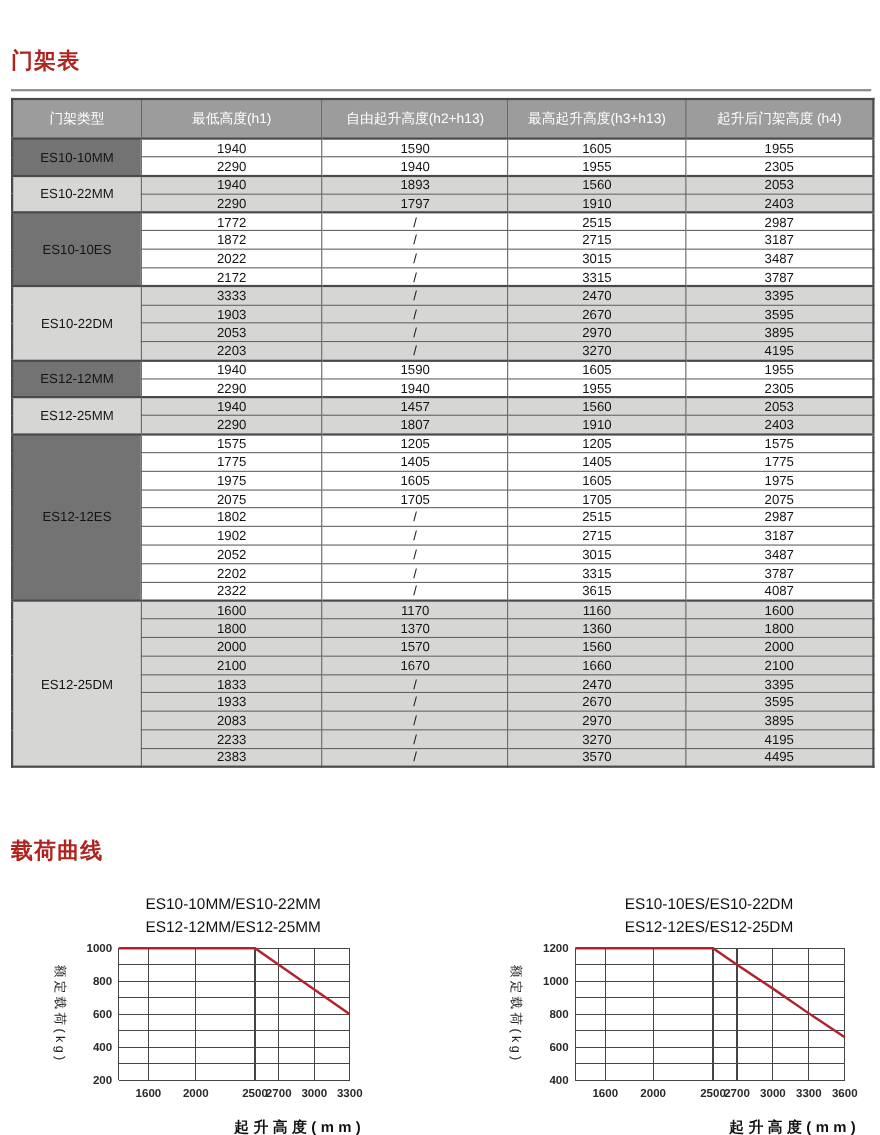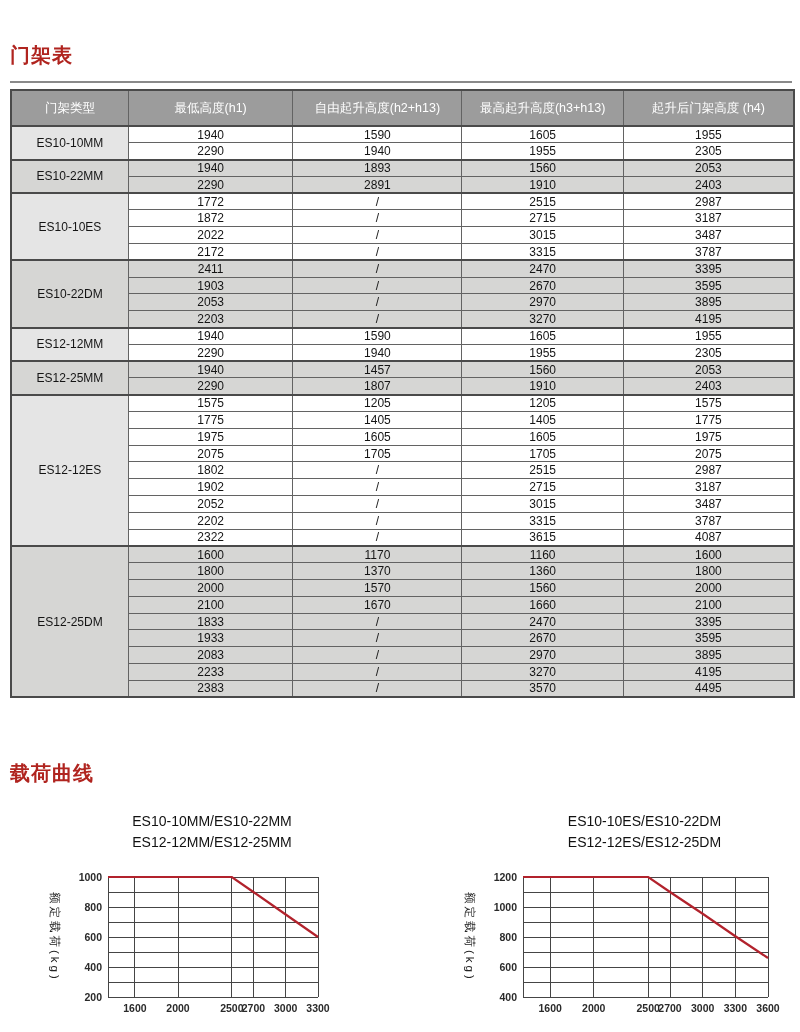--- a/index.html
+++ b/index.html
@@ -39,34 +39,34 @@
     font-weight:normal;font-size:12.5px;height:36px;
     border:1px solid var(--border-mid);
   }
   table.mast-table td{
     height:16.8px;text-align:center;vertical-align:middle;
     border:1px solid var(--border-mid);
     padding:0 2px;color:var(--text-dark);
   }
   table.mast-table tr.shaded td{background:var(--shaded-row);}
   table.mast-table tr.group-start td{border-top:2px solid var(--border-dark);}
-  table.mast-table td.model-cell{font-size:12px;background:#e5e5e5;}
+  table.mast-table td.model-cell{font-size:12px;background:#737373;}
   table.mast-table tr.shaded td.model-cell{background:var(--shaded-row);}
 
   
   .charts-section{margin-top:62px;}
   .charts-row{
     display:flex;justify-content:space-between;
     padding:24px 10px 0 36px;
   }
   .chart-block{display:flex;flex-direction:column;}
   .chart-title{
     margin-left:46px;text-align:center;
     font-size:14px;line-height:1.5;white-space:pre-line;
-    color:#111;margin-bottom:19px;
+    color:#111;margin-bottom:4px;
   }
   .chart-area{display:flex;align-items:flex-start;}
   .y-axis-label{
     writing-mode:vertical-rl;text-orientation:sideways;
     font-size:11.5px;letter-spacing:3px;color:#222;
     height:122px;display:flex;align-items:center;justify-content:center;
     width:16px;margin-top:4px;
   }
   .x-axis-label{
     margin-left:46px;text-align:right;
@@ -116,21 +116,21 @@
         </tr>
         <tr class="shaded group-start">
           <td class="model-cell" rowspan="2">ES10-22MM</td>
           <td>1940</td>
           <td>1893</td>
           <td>1560</td>
           <td>2053</td>
         </tr>
         <tr class="shaded">
           <td>2290</td>
-          <td>2891</td>
+          <td>1797</td>
           <td>1910</td>
           <td>2403</td>
         </tr>
         <tr class=" group-start">
           <td class="model-cell" rowspan="4">ES10-10ES</td>
           <td>1772</td>
           <td>/</td>
           <td>2515</td>
           <td>2987</td>
         </tr>
@@ -147,21 +147,21 @@
           <td>3487</td>
         </tr>
         <tr>
           <td>2172</td>
           <td>/</td>
           <td>3315</td>
           <td>3787</td>
         </tr>
         <tr class="shaded group-start">
           <td class="model-cell" rowspan="4">ES10-22DM</td>
-          <td>2411</td>
+          <td>3333</td>
           <td>/</td>
           <td>2470</td>
           <td>3395</td>
         </tr>
         <tr class="shaded">
           <td>1903</td>
           <td>/</td>
           <td>2670</td>
           <td>3595</td>
         </tr>

